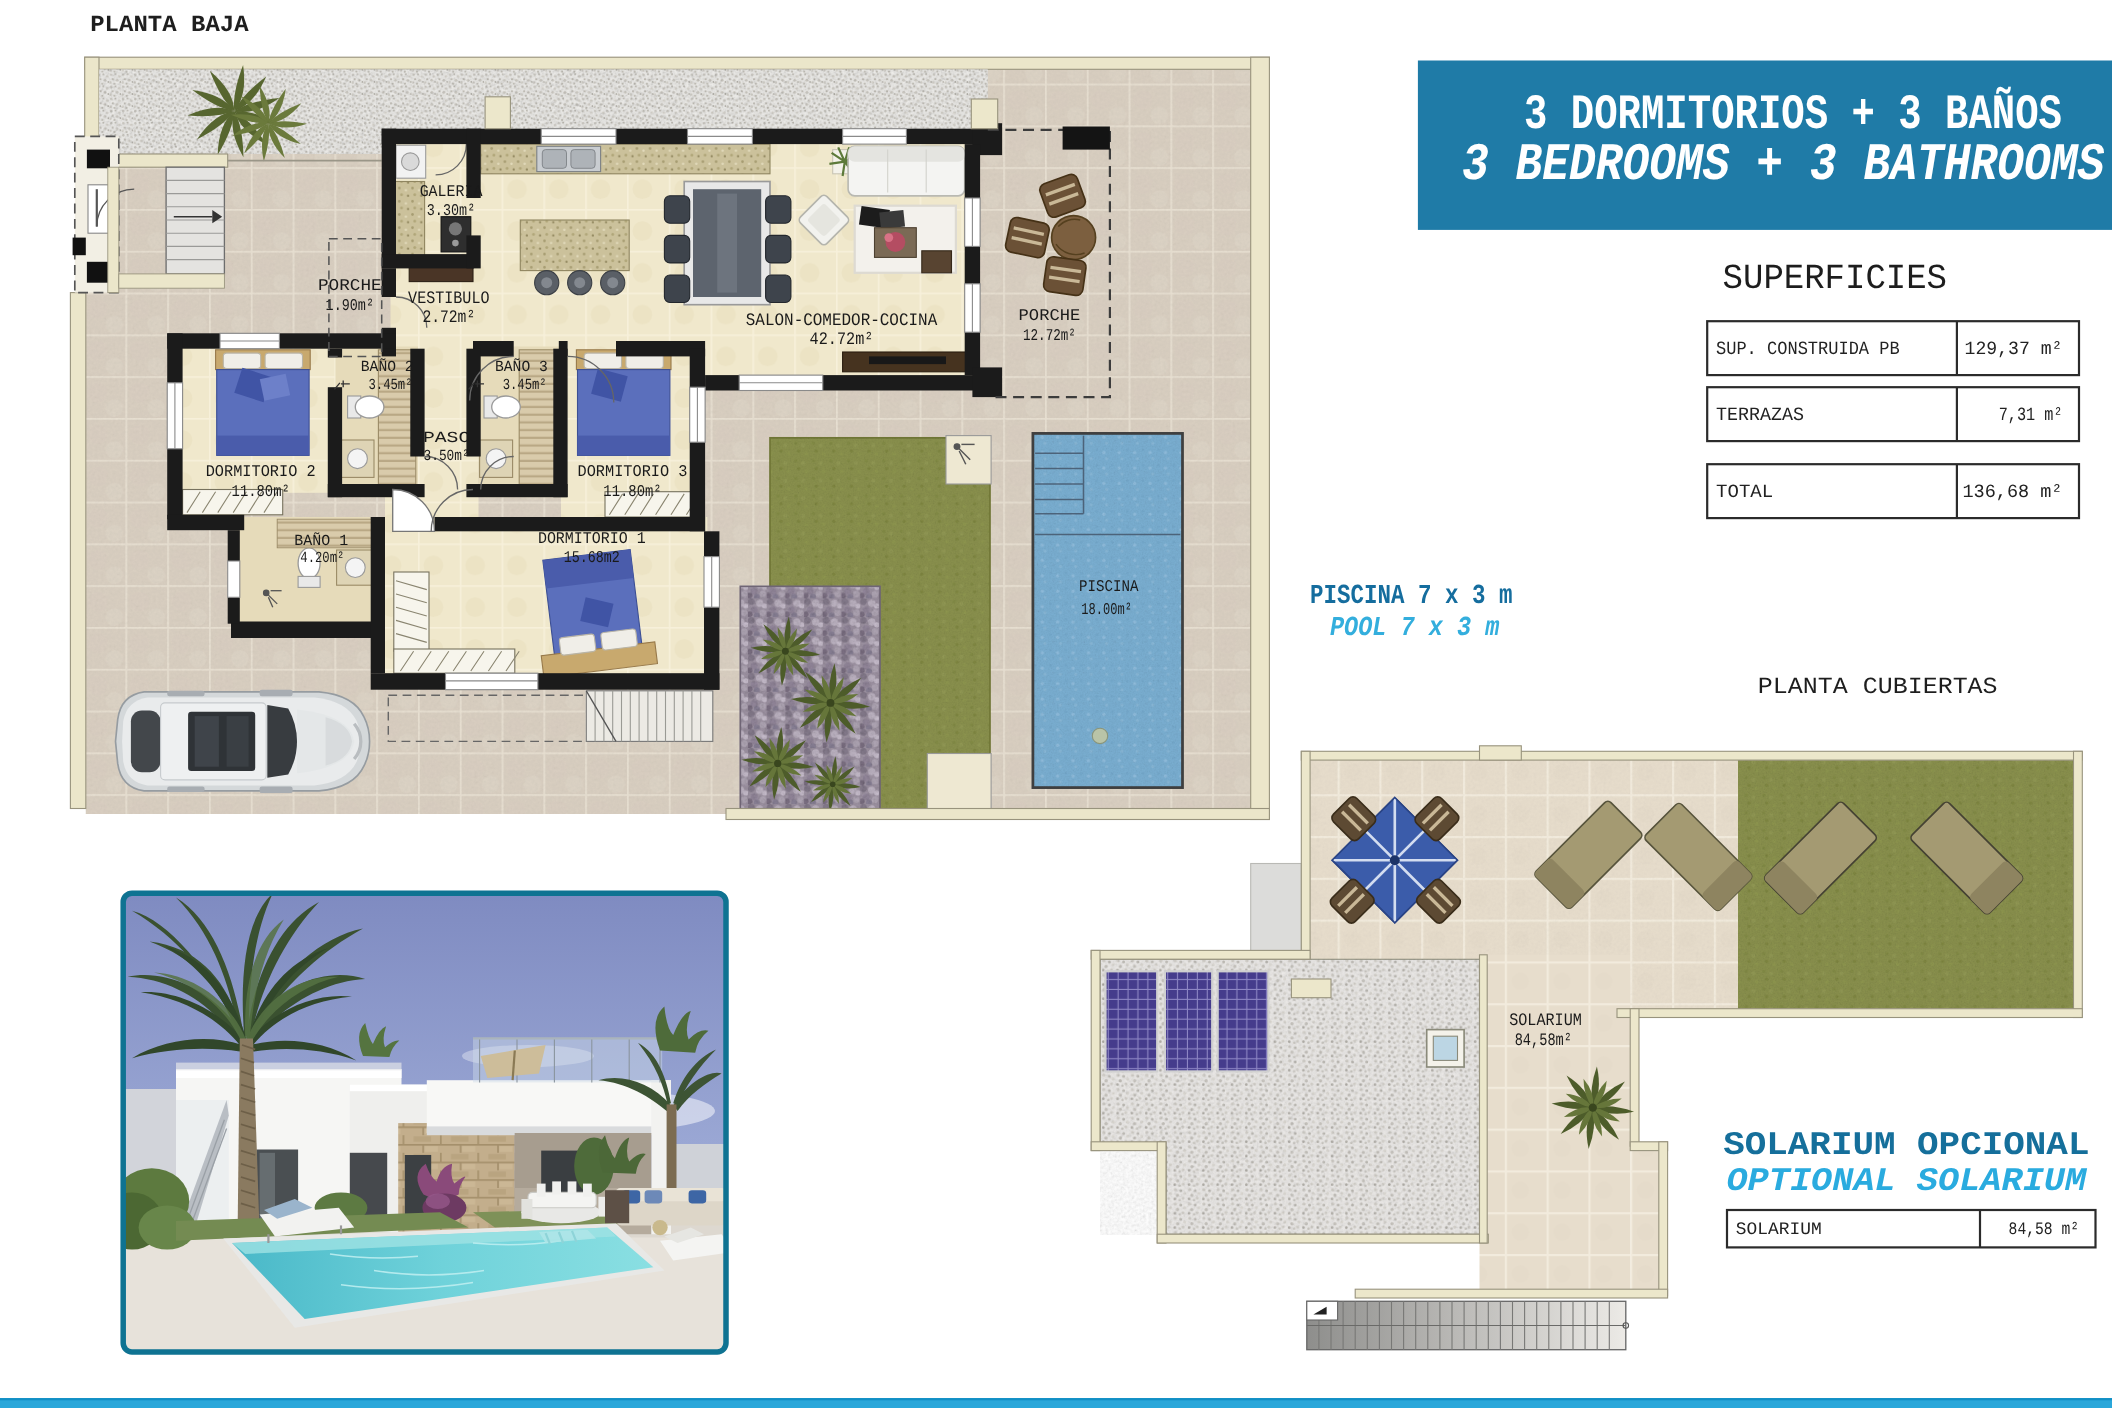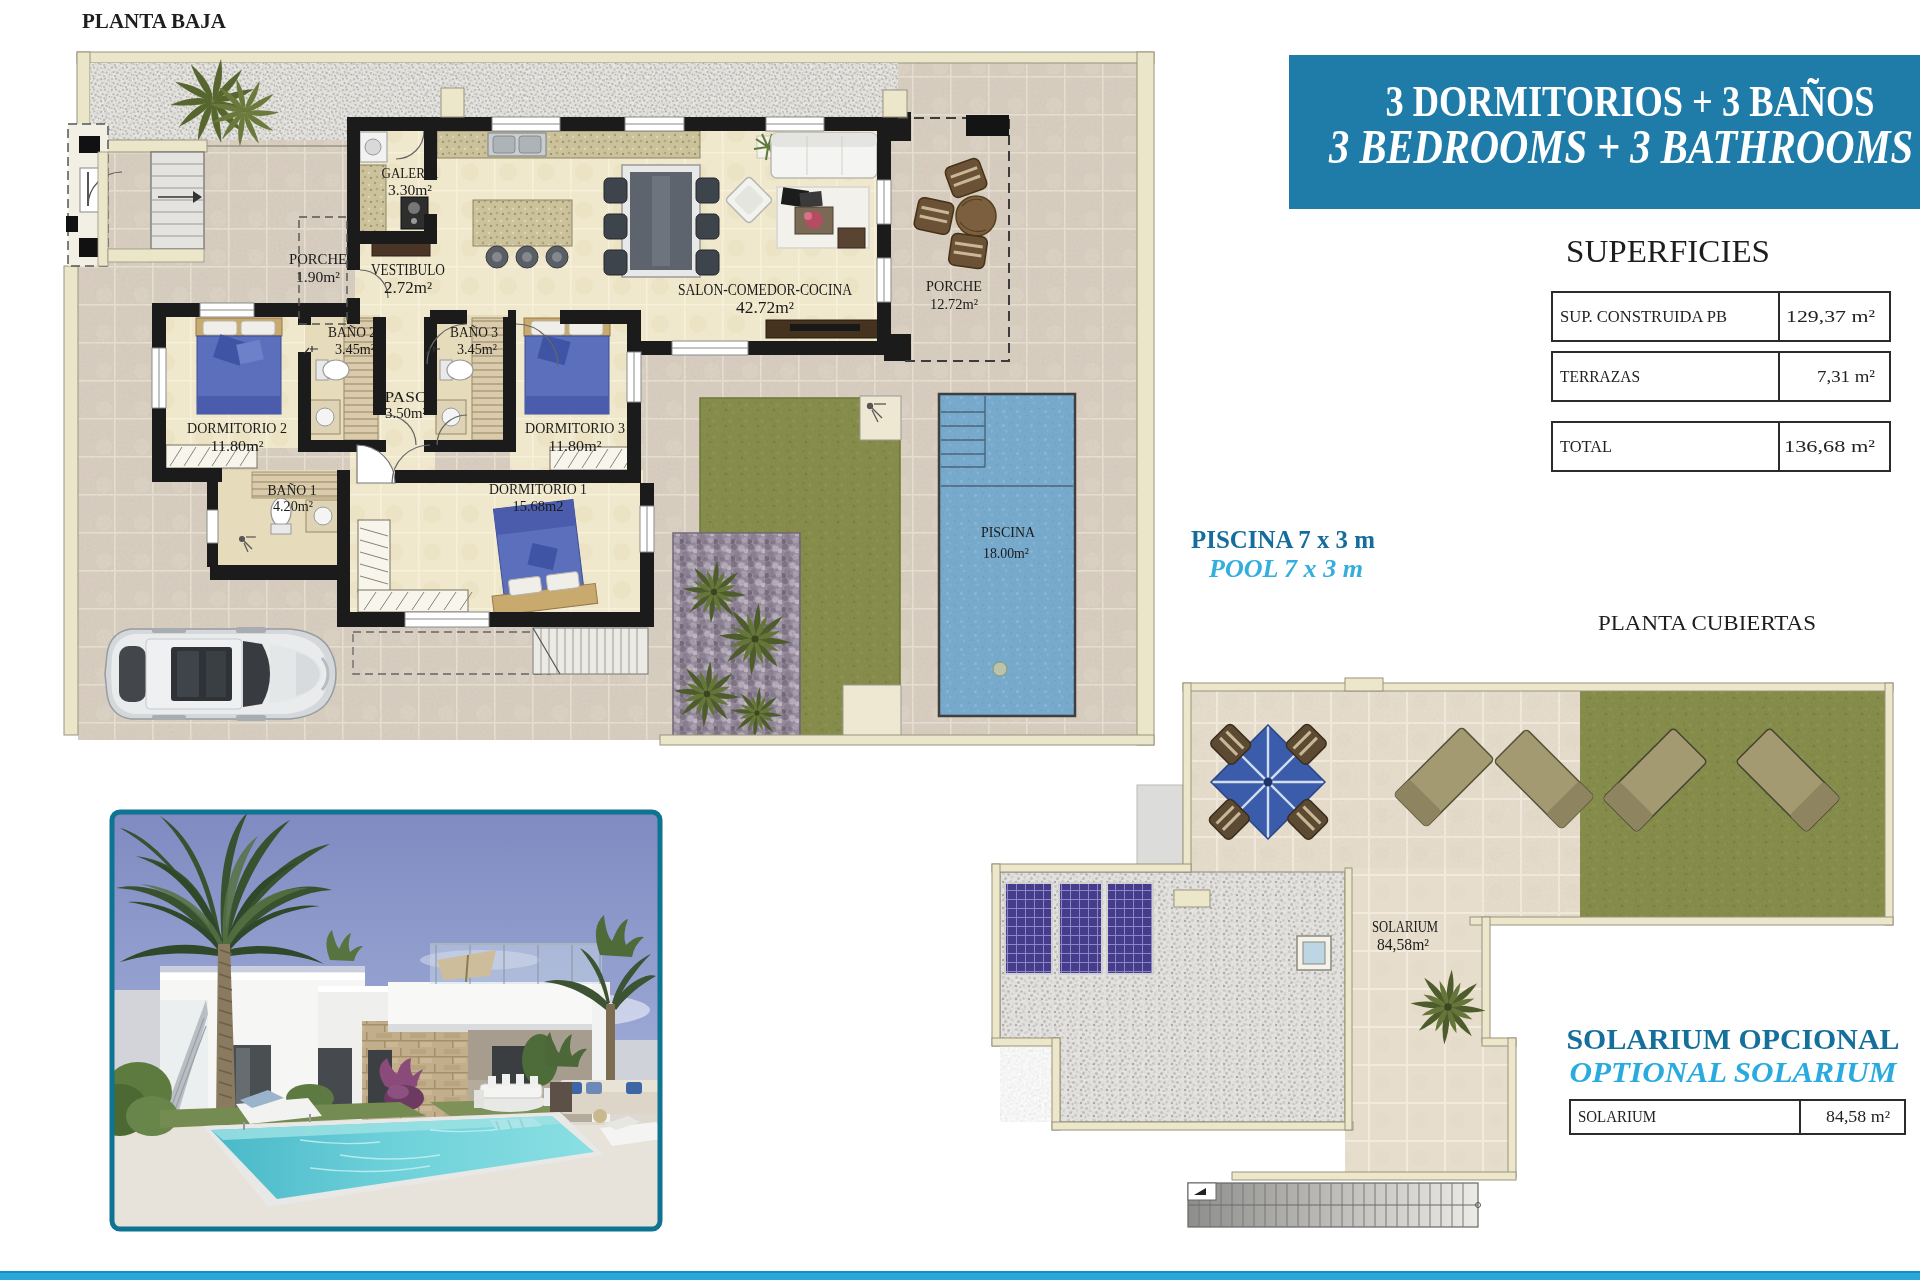--- a/index.html
+++ b/index.html
@@ -1,17 +1,17 @@
 <!DOCTYPE html>
 <html><head>
 <meta charset="utf-8">
 <style>
   html,body{margin:0;padding:0;background:#ffffff;}
   .page{position:relative;width:1920px;height:1280px;overflow:hidden;background:#86efac;
-        font-family:Liberation Serif, serif;}
+        font-family:Liberation Mono, monospace;}
   svg{position:absolute;top:0;left:0;}
 </style>
 </head>
 <body>
 <div class="page">
 <svg width="1920" height="1280" viewBox="0 0 1920 1280">
 <defs>
   <filter id="nz" x="0%" y="0%" width="100%" height="100%">
     <feTurbulence type="fractalNoise" baseFrequency="0.38" numOctaves="2" seed="7"></feTurbulence>
     <feColorMatrix type="saturate" values="0"></feColorMatrix>

